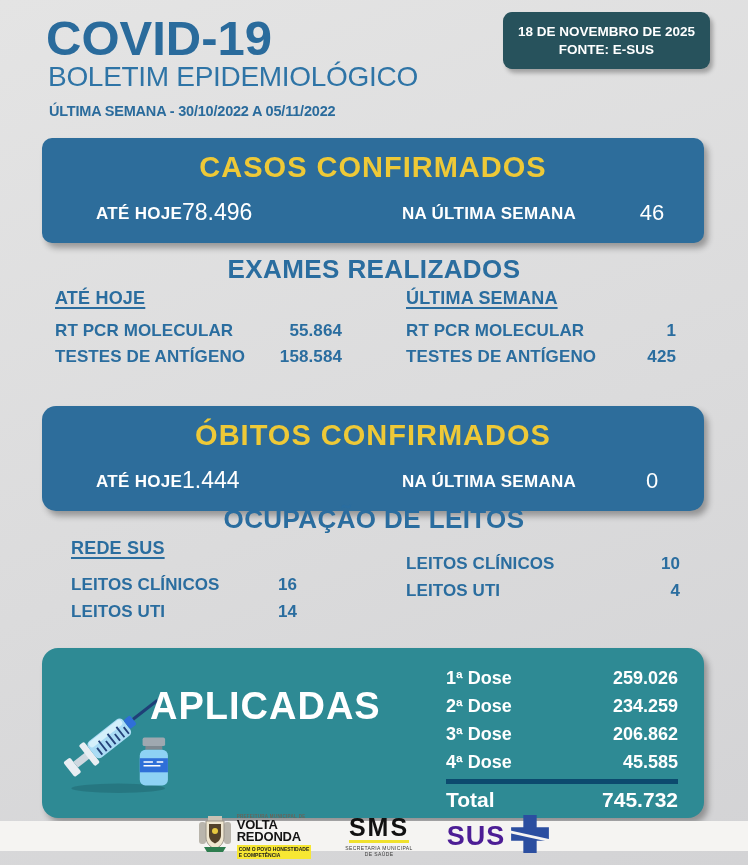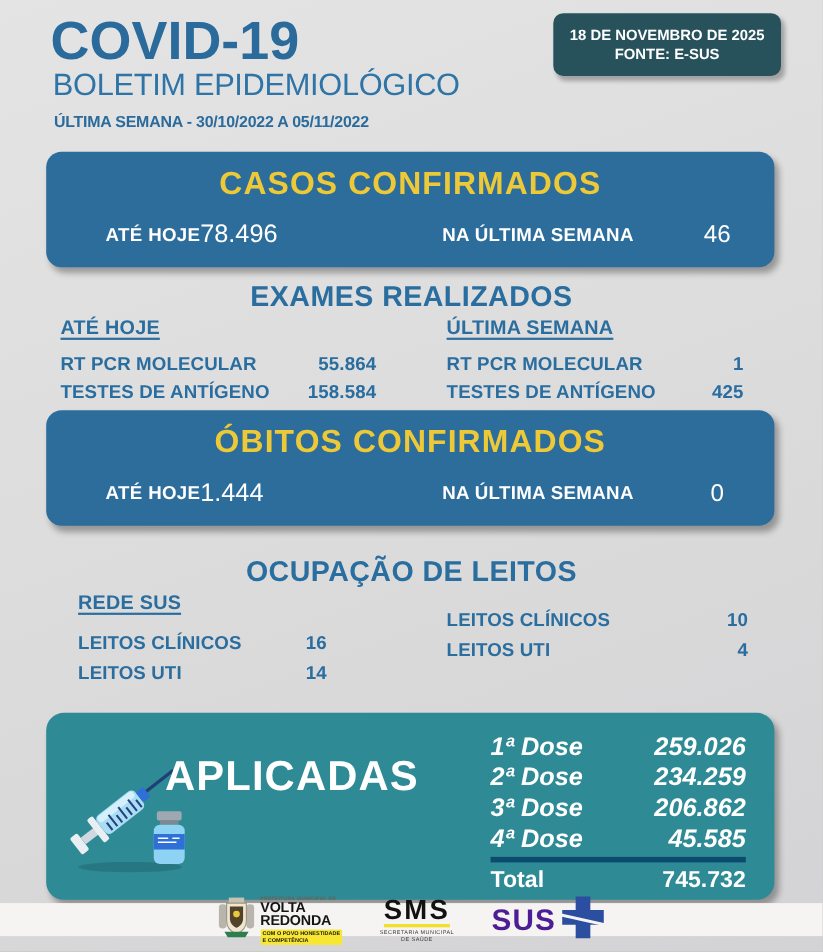--- a/index.html
+++ b/index.html
@@ -18,22 +18,22 @@
             color:#2a6b9c; letter-spacing:-0.2px; }
   .badge  { position:absolute; left:503px; top:12px; width:207px; height:57px;
             background:#27525c; border-radius:9px; color:#fff;
             display:flex; flex-direction:column; align-items:center; justify-content:center;
             gap:3px; font-size:13.5px; font-weight:700;
             box-shadow:3px 4px 4px rgba(0,0,0,.28); }
   
   .panel { position:absolute; left:42px; width:662px; height:105px;
            background:#2d6d9b; border-radius:14px;
            box-shadow:4px 5px 6px rgba(0,0,0,.32); }
-  .panel.casos  { top:138px; }
-  .panel.obitos { top:373px; }
+  .panel.casos  { top:138px;border-radius:10px; }
+  .panel.obitos { top:406px; }
   .panel-title { text-align:center; padding-top:13px; font-size:29px; font-weight:800;
                  color:#eec937; letter-spacing:1px; }
   .p-lbl { position:absolute; color:#fff; font-size:17px; font-weight:700; letter-spacing:.3px; }
   .p-val { position:absolute; color:#fff; font-size:23px; font-weight:400; }
   .p-lbl.a { left:54px;  top:66px; }
   .p-val.a { left:140px; top:61px; }
   .p-lbl.b { left:360px; top:66px; }
   .p-val.b { left:582px; top:62px; width:56px; text-align:center; font-size:22px; }
   
   .sec-title { position:absolute; left:0; width:748px; text-align:center;
@@ -55,21 +55,21 @@
   .leA .row, .leB .row { line-height:27px; }
   
   .panel.vacinas { top:648px; height:170px; background:#2e8a94; border-radius:16px; }
   .vac-icon { position:absolute; left:18px; top:14px; }
   .vac-title { position:absolute; left:108px; top:38px; color:#fff; font-weight:800;
                line-height:1.06; letter-spacing:1px; }
   .vac-title .l1 { font-size:46px; }
   .vac-title .l2 { font-size:38px; }
   .dose-table { position:absolute; left:404px; top:16px; width:232px; color:#fff; }
   .dose-row { display:flex; justify-content:space-between; align-items:center;
-              font-size:23px; font-weight:700; line-height:28px;font-style:italic; }
+              font-size:18px; font-weight:700; line-height:28px; }
   .dose-total { display:flex; justify-content:space-between; align-items:baseline;
                 font-size:21px; font-weight:700; line-height:28px;
                 border-top:5px solid #0c4a6e; margin-top:3px; padding-top:2px; }
   
   .footer { position:absolute; left:0; top:821px; width:748px; height:30px; background:#f5f4f2;
             display:flex; align-items:center; justify-content:center; gap:34px; }
   .vr-logo { display:flex; align-items:center; gap:5px; }
   .vr-text { display:flex; flex-direction:column; }
   .vr-small { font-size:4.5px; color:#6a6257; letter-spacing:.3px; font-weight:700; }
   .vr-name  { font-size:13px; font-weight:800; color:#141414; line-height:12px; letter-spacing:-.2px; }

